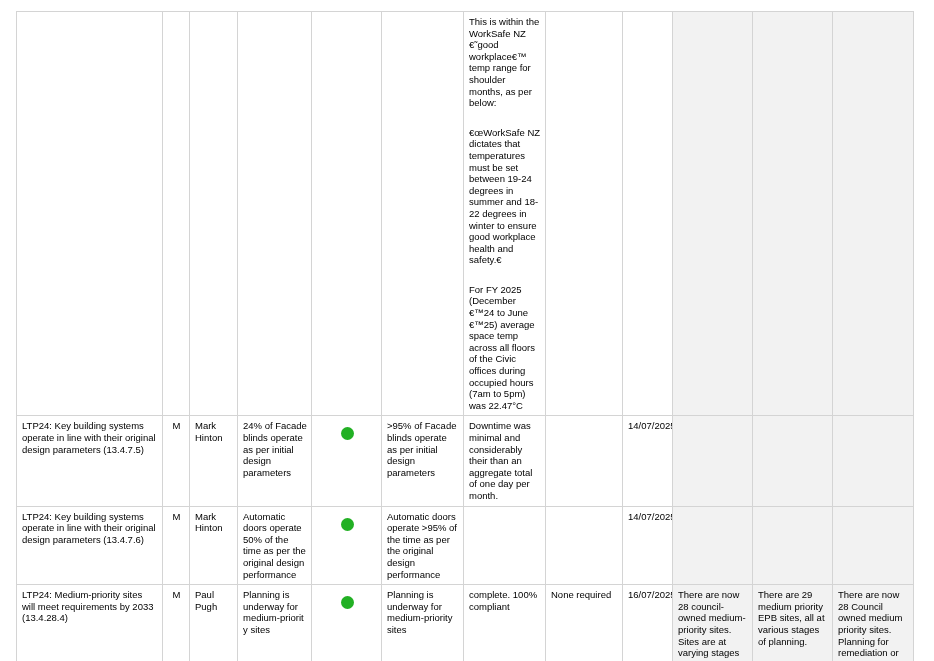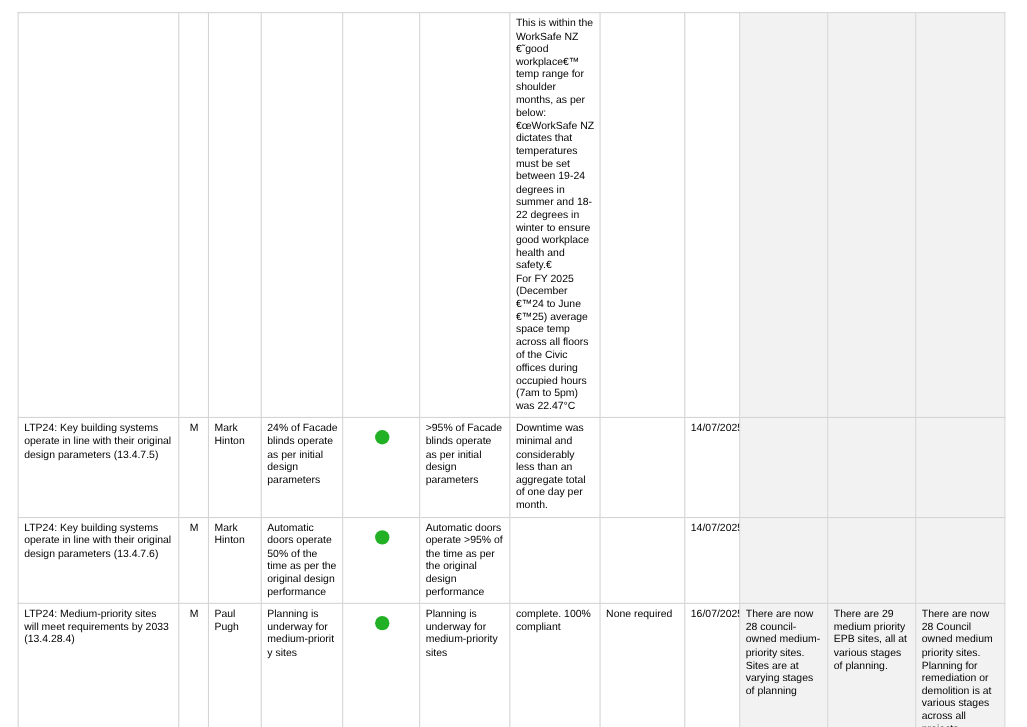--- a/index.html
+++ b/index.html
@@ -85,21 +85,21 @@
     height: 13px;
     border-radius: 50%;
     background: #22b024;
     margin-top: 7px;
   }
 
   p.para {
     margin: 0 0 0 0;
     white-space: pre-wrap;
   }
-  p.para + p.para { margin-top: 0; }
+  p.para + p.para { margin-top: 18px; }
 </style>
 </head>
 <body>
 
 <div id="sheet">
 
   <table class="grid">
     <colgroup>
       <col class="c-measure">
         <col class="c-flag">
@@ -137,21 +137,21 @@
 
       <tr class="r-blinds">
         <td>LTP24: Key building systems operate in line with their original design parameters (13.4.7.5)</td>
         <td class="center">M</td>
         <td>Mark Hinton</td>
         <td>24% of Facade blinds operate as per initial design parameters</td>
         <td class="dot-cell">
           <span class="status-dot"></span>
         </td>
         <td>&gt;95% of Facade blinds operate as per initial design parameters</td>
-        <td>Downtime was minimal and considerably less than an aggregate total of one day per month.</td>
+        <td>Downtime was minimal and considerably their than an aggregate total of one day per month.</td>
         <td></td>
         <td class="right-date">14/07/2025</td>
         <td class="shaded"></td>
         <td class="shaded"></td>
         <td class="shaded"></td>
       </tr>
 
       <tr class="r-doors">
         <td>LTP24: Key building systems operate in line with their original design parameters (13.4.7.6)</td>
         <td class="center">M</td>

